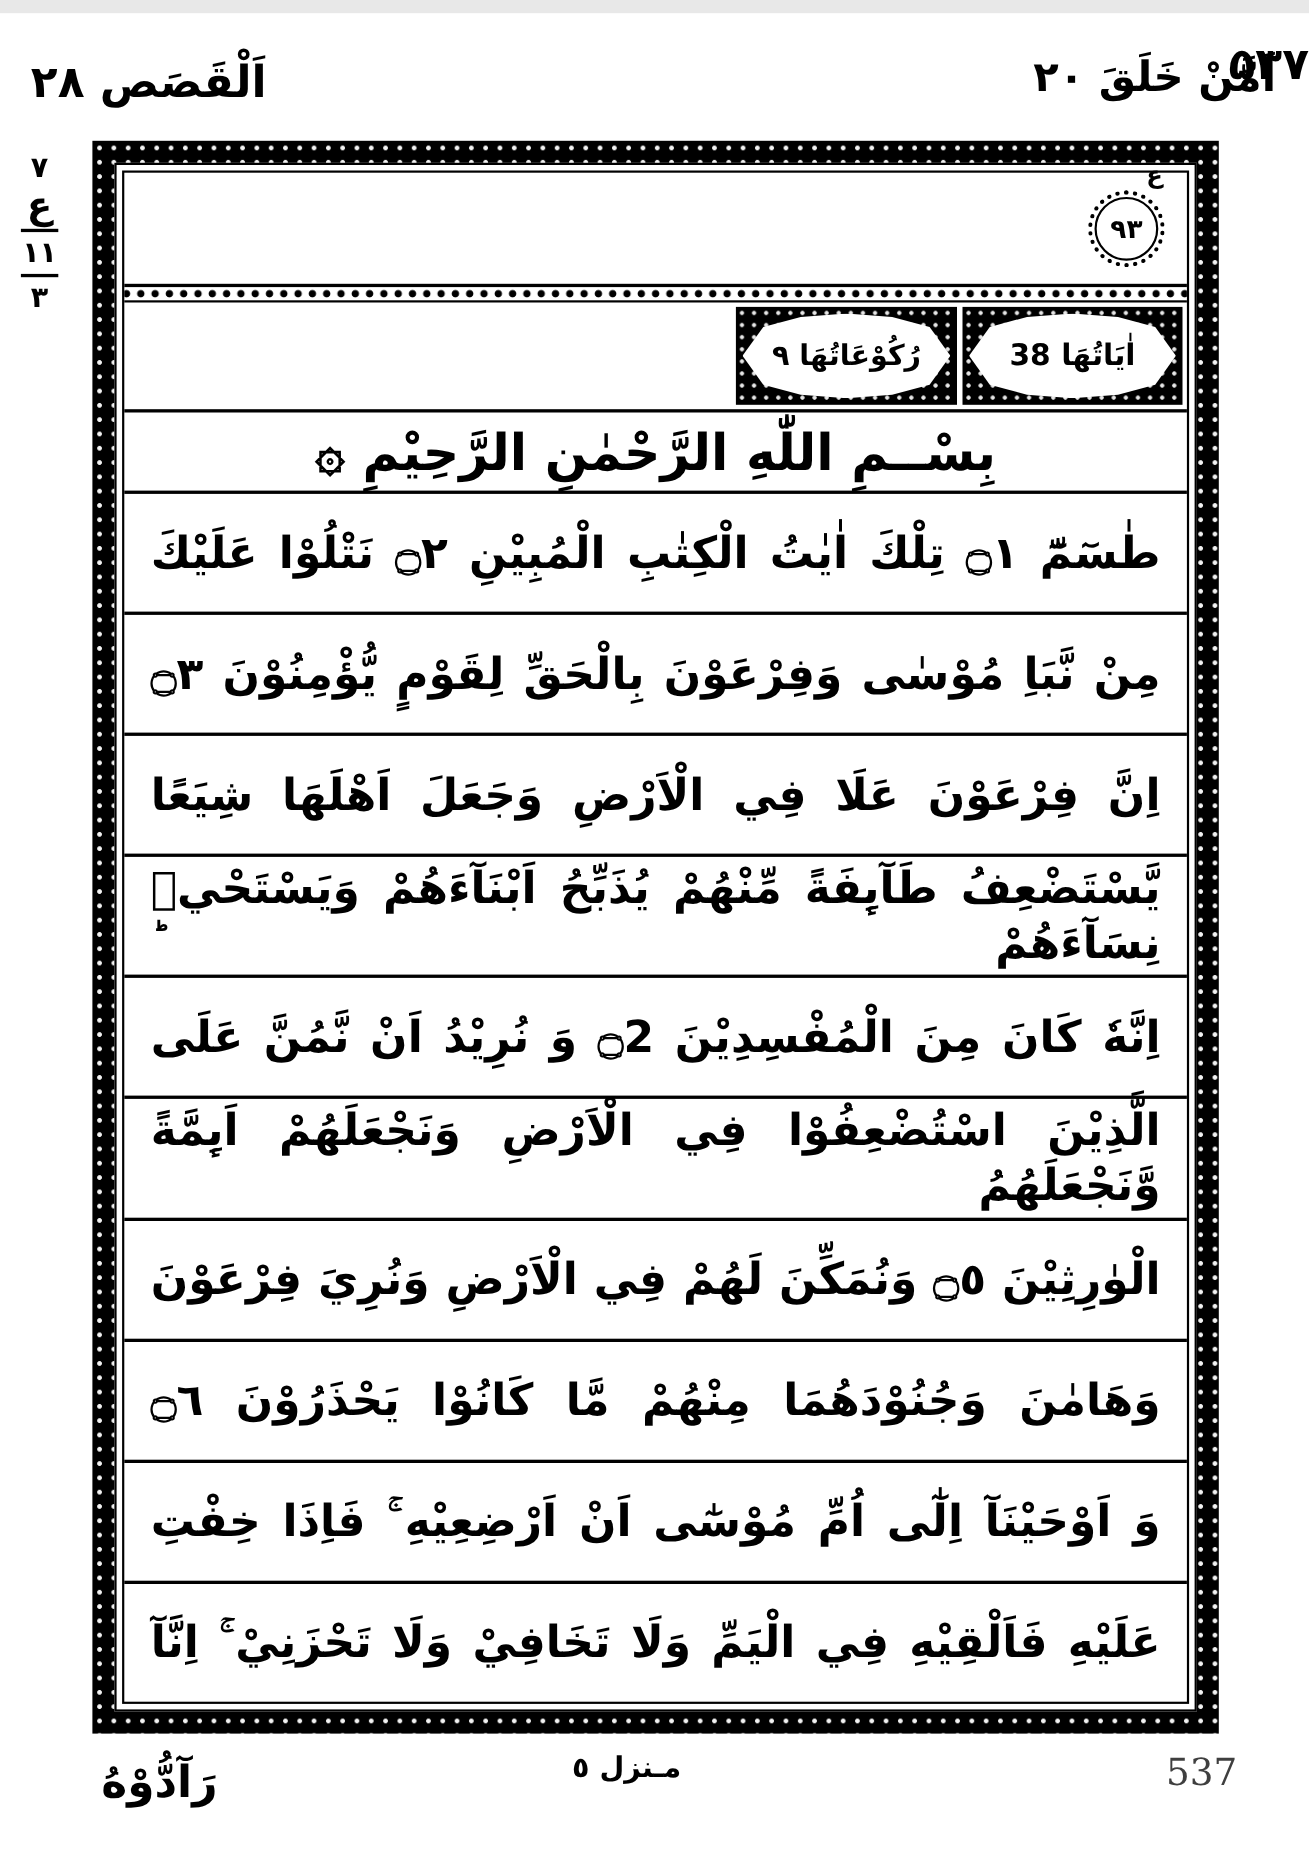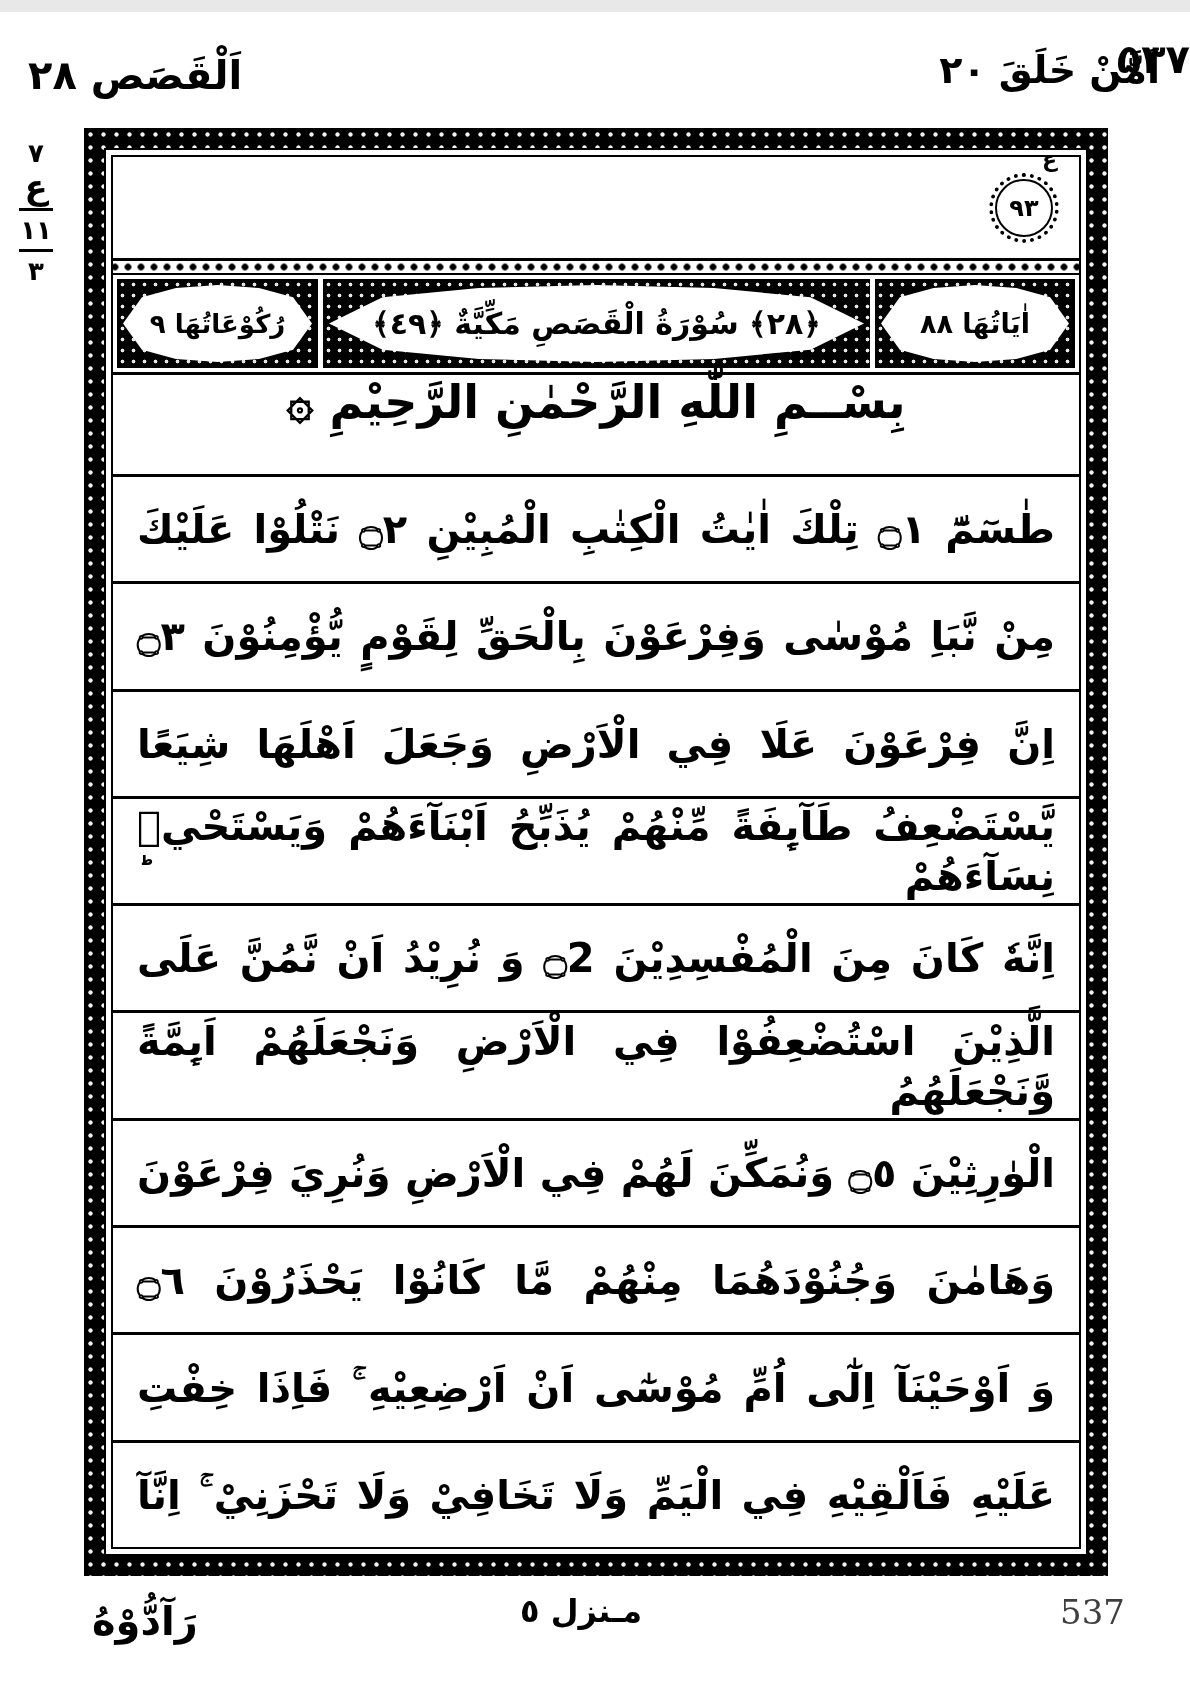--- a/index.html
+++ b/index.html
@@ -79,37 +79,37 @@
     background:#fff; width:100%; height:100%;
     clip-path: polygon(0% 50%, 10% 16%, 28% 4%, 50% 0%, 72% 4%, 90% 16%, 100% 50%, 90% 84%, 72% 96%, 50% 100%, 28% 96%, 10% 84%);
     display:flex; align-items:center; justify-content:center;
     font-weight:bold;
   }
   .cart-ayat  { width:200px; }  .cart-ayat  .cart-inner { font-size:27px; }
   .cart-title { flex:1; }       .cart-title .cart-inner { font-size:30px; }
   .cart-ruku  { width:201px; }  .cart-ruku  .cart-inner { font-size:26px; }
 
   
-  .row-bsm { height:102px; display:flex; align-items:flex-start; }
+  .row-bsm { height:74px; display:flex; align-items:center; }
   .bsm-corner {
     flex:0 0 150px;
     background-color:#000;
     background-image: radial-gradient(circle, rgba(255,255,255,.9) 1.6px, transparent 2.2px);
     background-size:11px 11px;
   }
   .bsm-corner.right { clip-path: polygon(0 0, 55% 0, 58% 22%, 78% 30%, 72% 55%, 95% 65%, 88% 100%, 0 100%); }
   .bsm-corner.left  { clip-path: polygon(0 0, 55% 0, 58% 22%, 78% 30%, 72% 55%, 95% 65%, 88% 100%, 0 100%); transform:scaleX(-1); }
   .bsm-text {
     flex:1; display:flex; align-items:center; justify-content:center;
     font-size:46px; font-weight:bold; direction:rtl;
   }
 
   
   .catchword { position:absolute; left:92px;  top:1586px; font-size:40px; }
-  .manzil    { position:absolute; left:520px; top:1580px; font-size:32px; font-weight:bold; direction:rtl; }
+  .manzil    { position:absolute; left:520px; top:1580px; font-size:26px; font-weight:bold; direction:rtl; }
   .site      { position:absolute; left:703px; top:1584px; font-size:44px; font-weight:800;
                font-family:"Liberation Sans", sans-serif; letter-spacing:-1px; }
   .pagenum   { position:absolute; left:1060px; top:1580px; font-size:34px; color:#3f3f3f;
                font-family:"DejaVu Serif", serif; }
 </style>
 </head>
 <body>
 
 <div class="page">
 
@@ -134,24 +134,21 @@
           <span class="rosette">
             <span>٩٣</span>
             <span class="ruku-sign">ع</span>
           </span>
         </div>
 
         <div class="beads"></div>
 
         <div class="row titleband">
           <div class="cart cart-ayat">
-            <div class="cart-inner ar">اٰيَاتُهَا ٨٨</div>
-          </div>
-          <div class="cart cart-title">
-            <div class="cart-inner ar">﴿٢٨﴾ سُوْرَةُ الْقَصَصِ مَكِّيَّةٌ ﴿٤٩﴾</div>
+            <div class="cart-inner ar">اٰيَاتُهَا 38</div>
           </div>
           <div class="cart cart-ruku">
             <div class="cart-inner ar">رُكُوْعَاتُهَا ٩</div>
           </div>
         </div>
 
         <div class="row row-bsm">
           <div class="bsm-corner right"></div>
           <div class="bsm-text">بِسْــمِ اللّٰهِ الرَّحْمٰنِ الرَّحِيْمِ ۞</div>
           <div class="bsm-corner left"></div>

